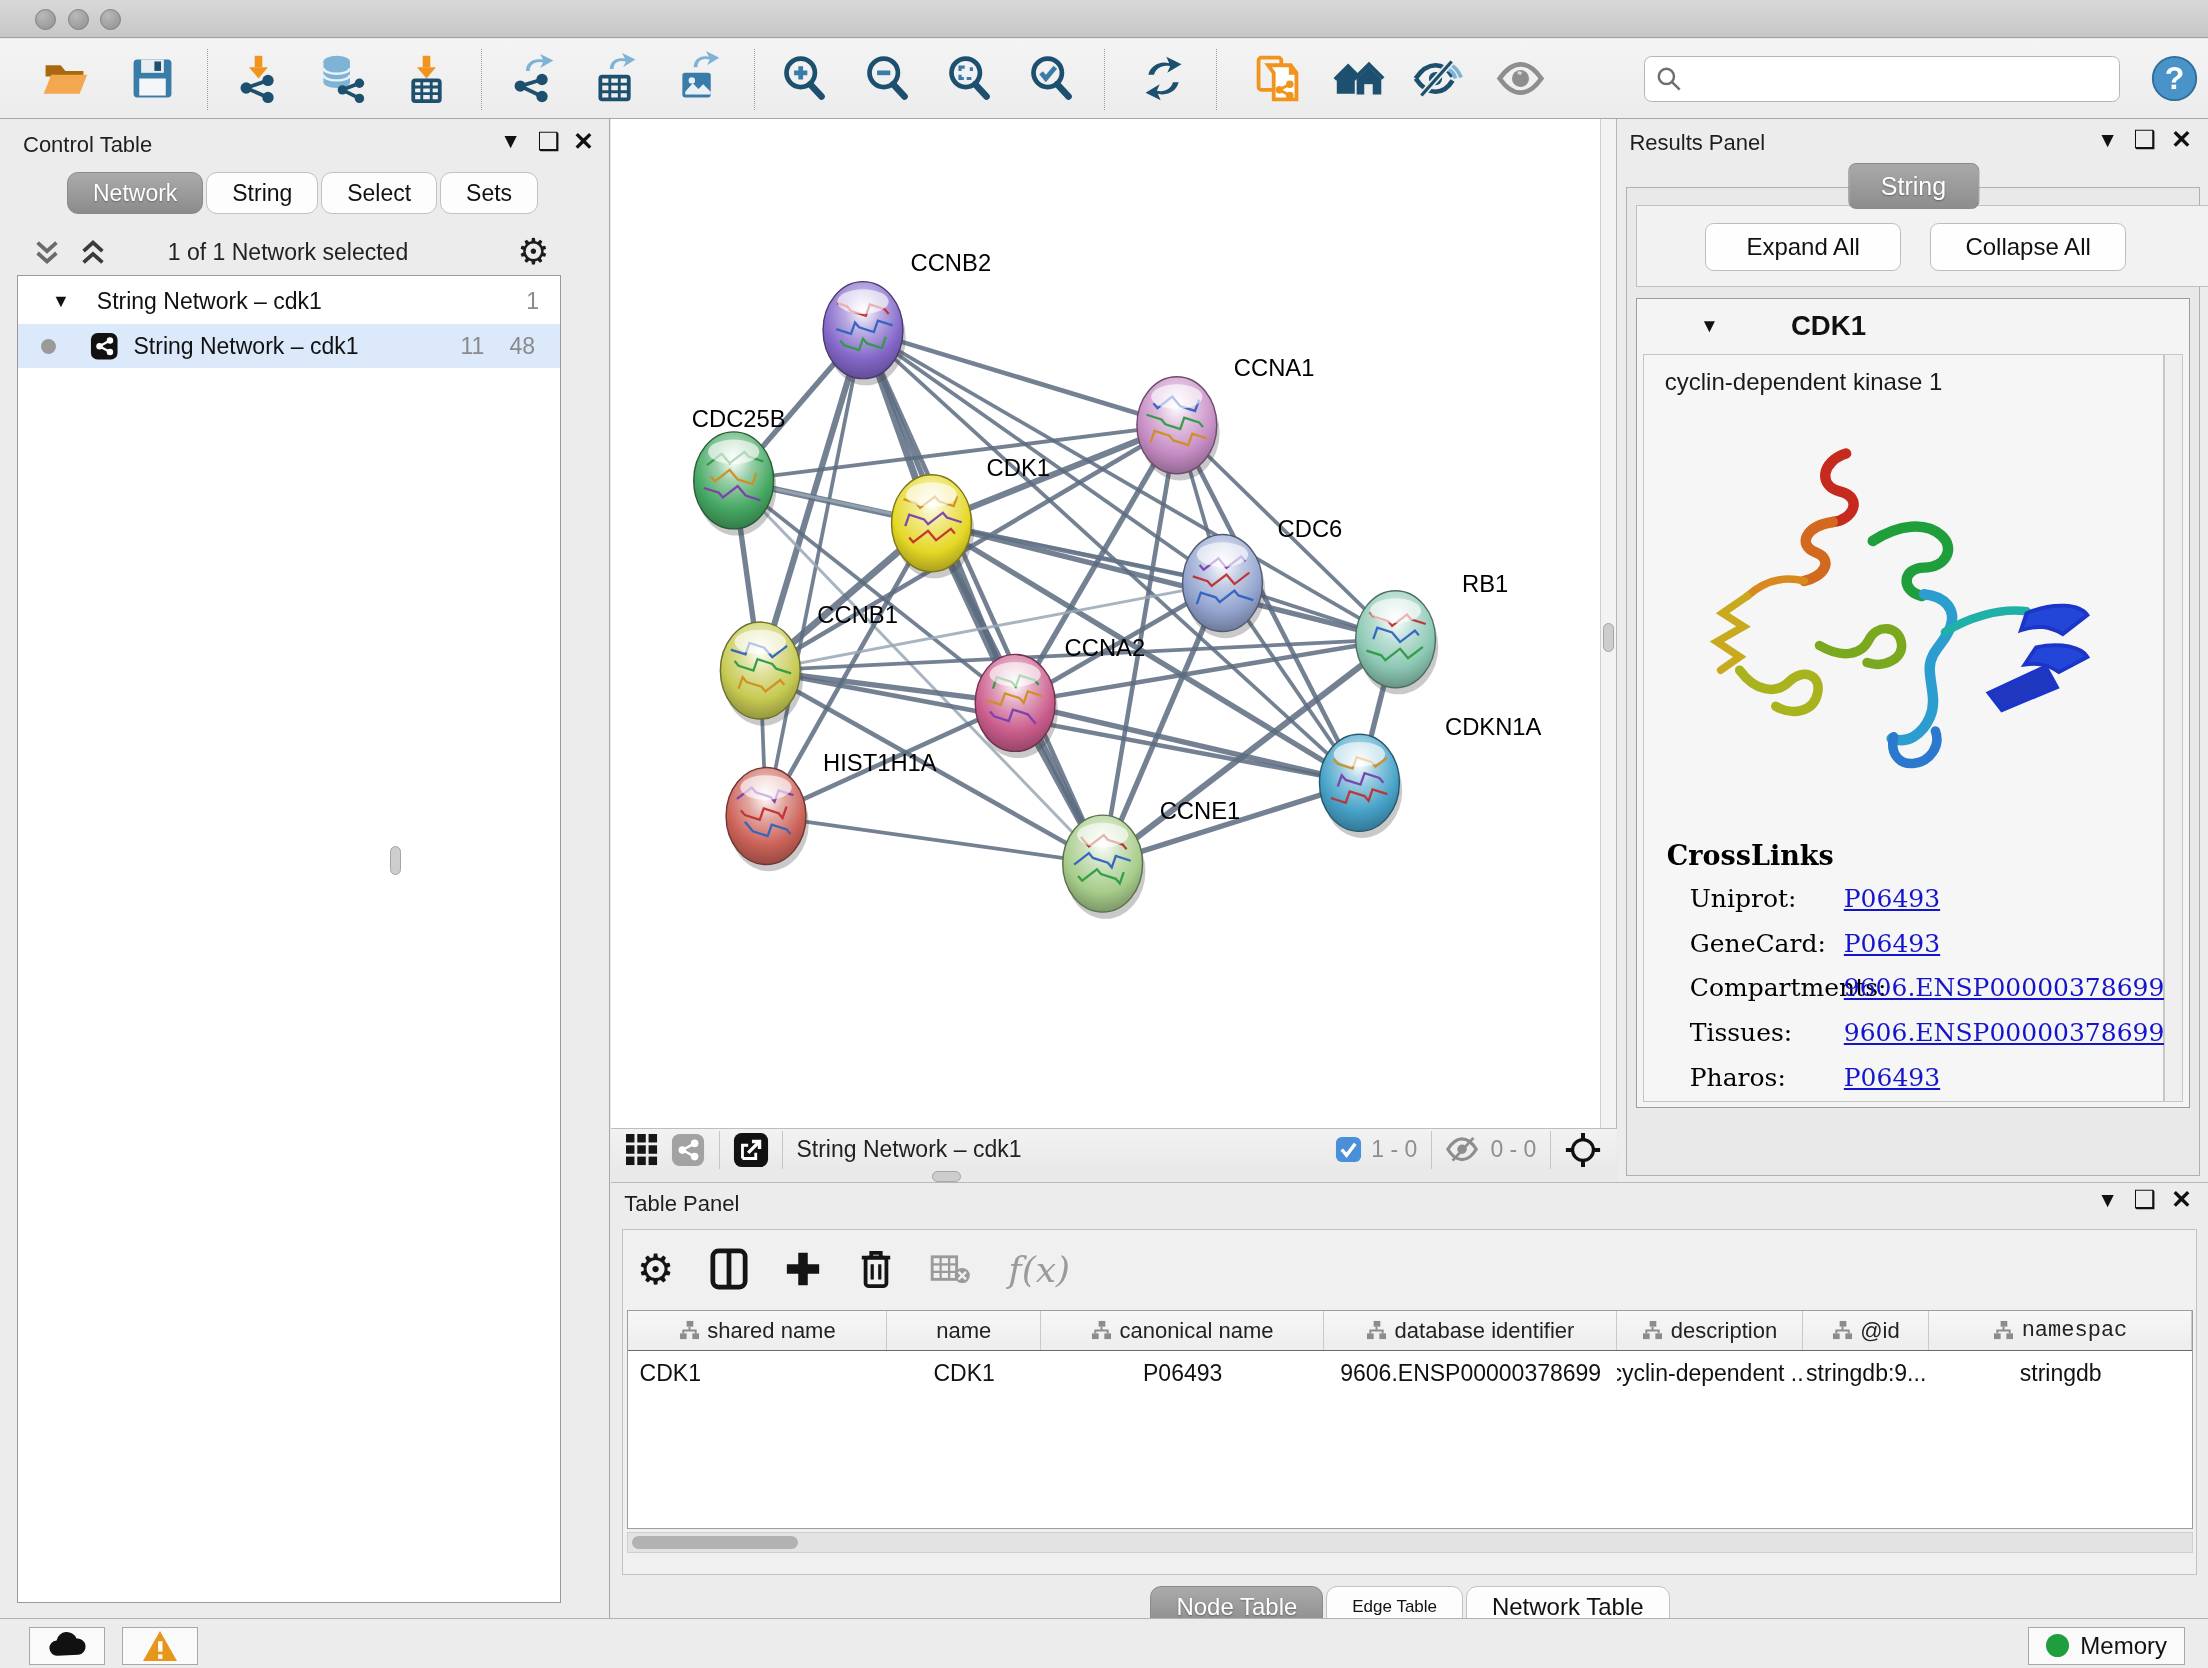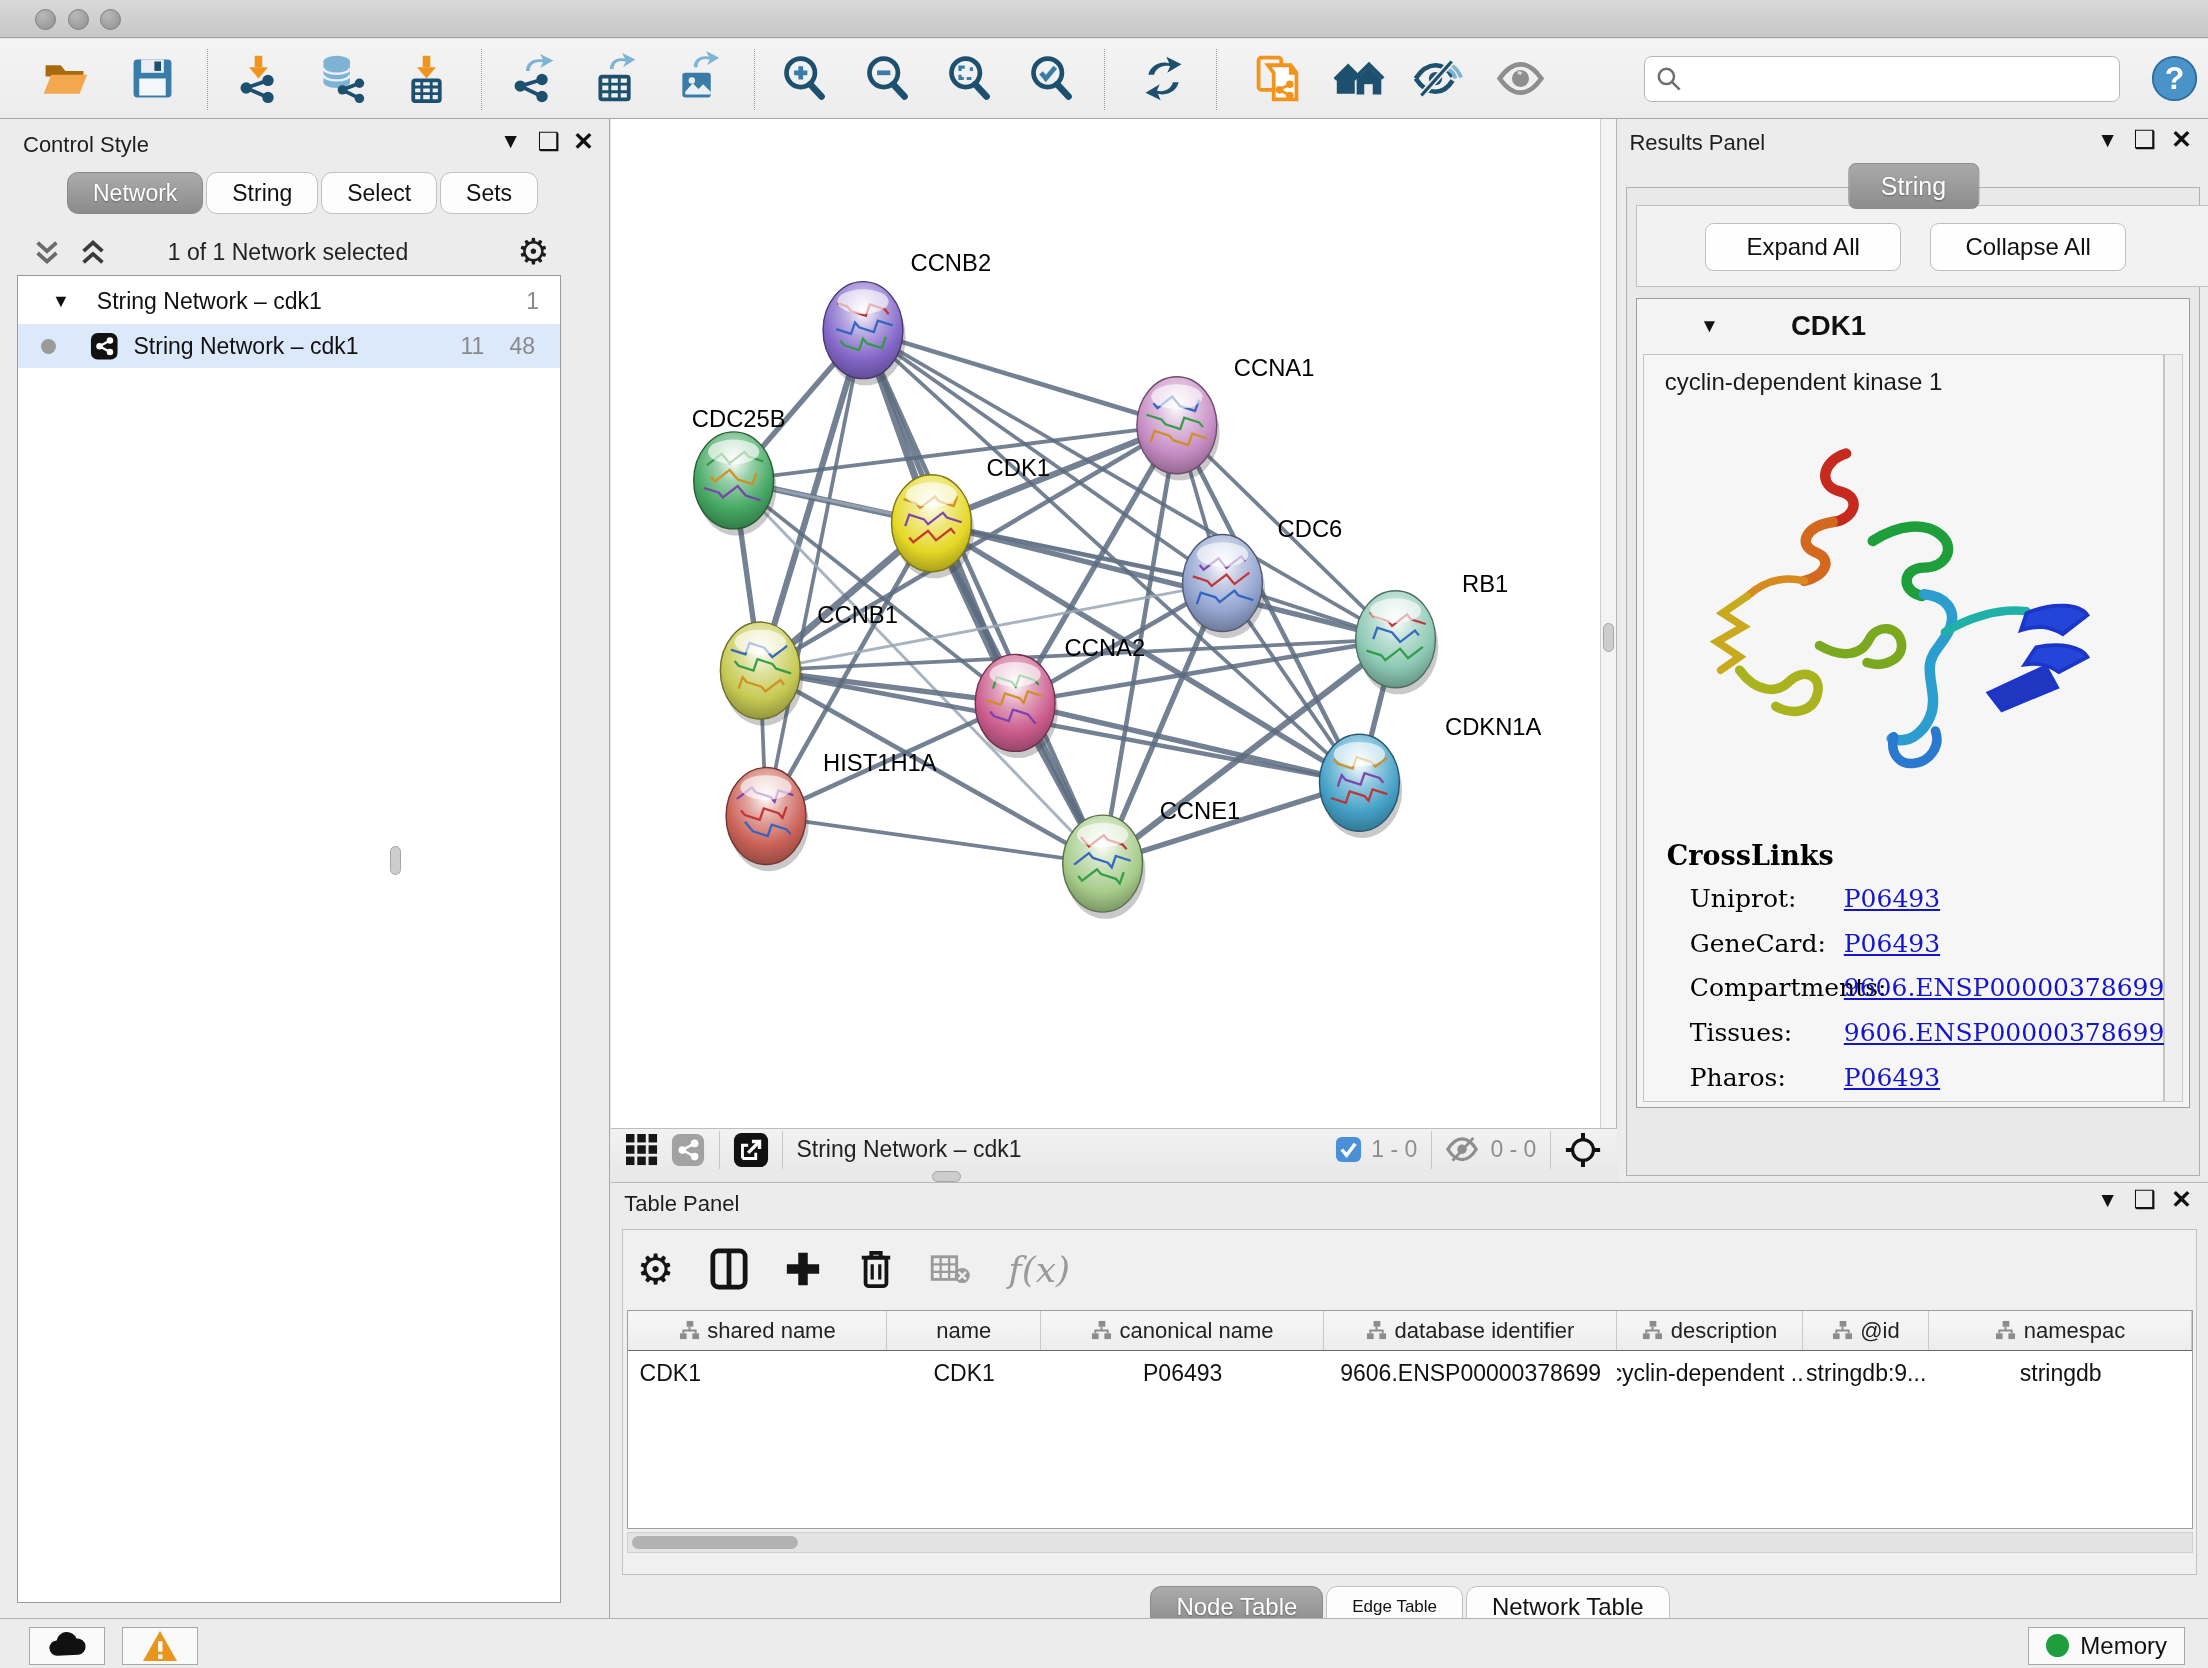--- a/index.html
+++ b/index.html
@@ -282,21 +282,21 @@
     </div>
     <div class="tb-item" style="left:2148px" id="help-btn">
         <svg width="49" height="49" viewBox="0 0 52 52">
           <circle cx="26" cy="26" r="23" fill="#4a93c8" stroke="#2e6d9c" stroke-width="2"></circle>
           <text x="26" y="37" text-anchor="middle" font-size="34" font-weight="bold" fill="#fff" font-family="Liberation Sans,sans-serif">?</text>
         </svg>
       </div>
   </div>
 
   <div class="control-panel">
-    <div class="cp-header panel-title">Control Style</div>
+    <div class="cp-header panel-title">Control Table</div>
     <div class="win-ctrls" style="right:88px; top:11.4px">
         <span class="wc">▼</span>
       </div>
     <div class="win-ctrls" style="right:49px; top:9.5px">
         <span class="wc" style="font-size:25px">❑</span>
       </div>
     <div class="win-ctrls" style="right:15px; top:9.5px">
         <span class="wc" style="font-weight:700;font-size:25px">✕</span>
       </div>
     <div class="tabs-row" id="cp-tabs">
@@ -839,21 +839,21 @@
               <svg width="21" height="21" viewBox="0 0 22 22">
                 <g fill="#8c8c8c">
                   <rect x="8" y="1" width="7" height="6"></rect>
                   <rect x="1" y="14" width="7" height="6"></rect>
                   <rect x="14" y="14" width="7" height="6"></rect>
                   <path d="M11 7v4M4.5 14v-3h13v3" stroke="#8c8c8c" stroke-width="2" fill="none"></path>
                 </g>
               </svg>
               <span>@id</span>
             </div>
-            <div class="th-cell" style="width: 263px;">
+            <div class="th-cell" style="width: 263px; font-family: Liberation Mono, monospace;">
               <svg width="21" height="21" viewBox="0 0 22 22">
                 <g fill="#8c8c8c">
                   <rect x="8" y="1" width="7" height="6"></rect>
                   <rect x="1" y="14" width="7" height="6"></rect>
                   <rect x="14" y="14" width="7" height="6"></rect>
                   <path d="M11 7v4M4.5 14v-3h13v3" stroke="#8c8c8c" stroke-width="2" fill="none"></path>
                 </g>
               </svg>
               <span>namespac</span>
             </div>

